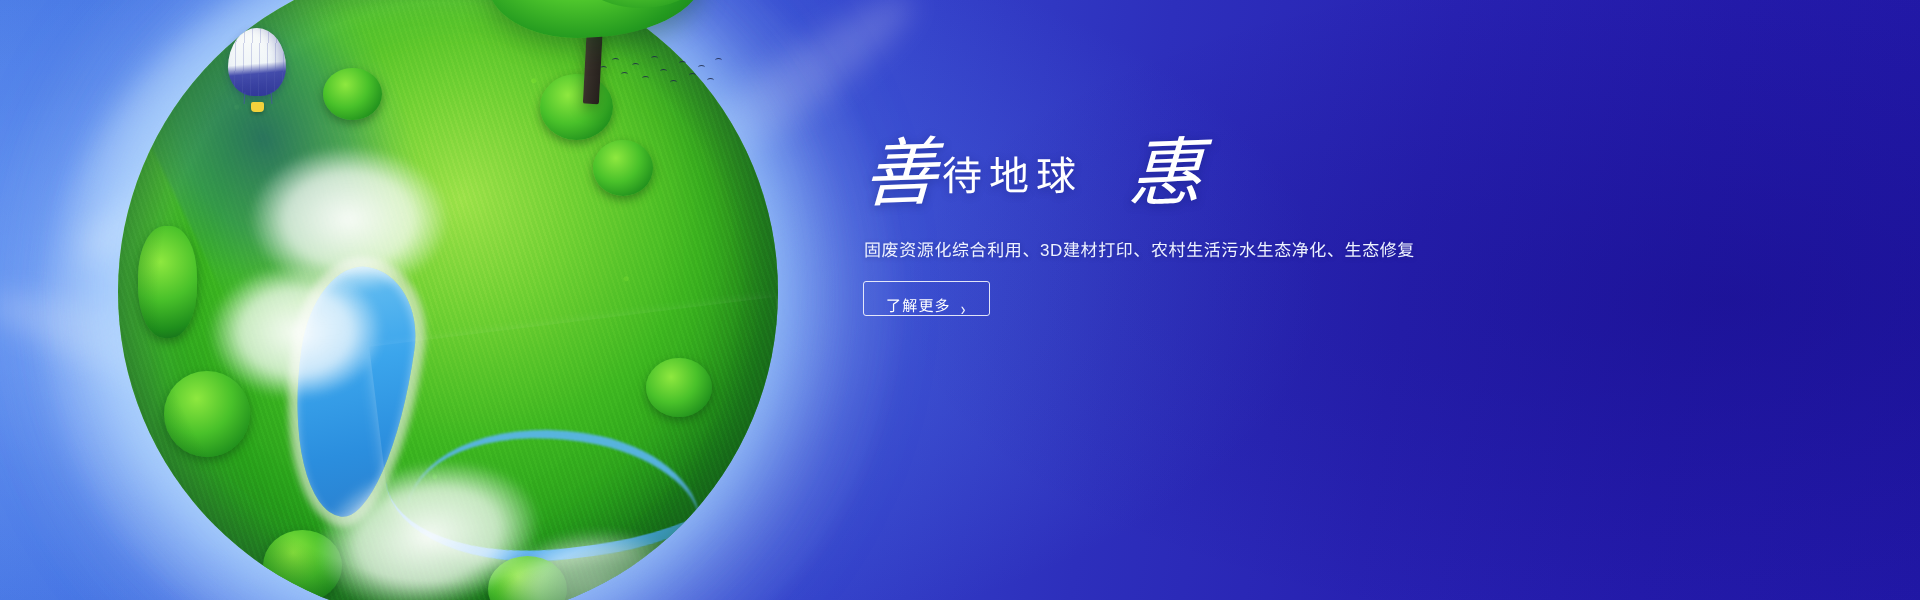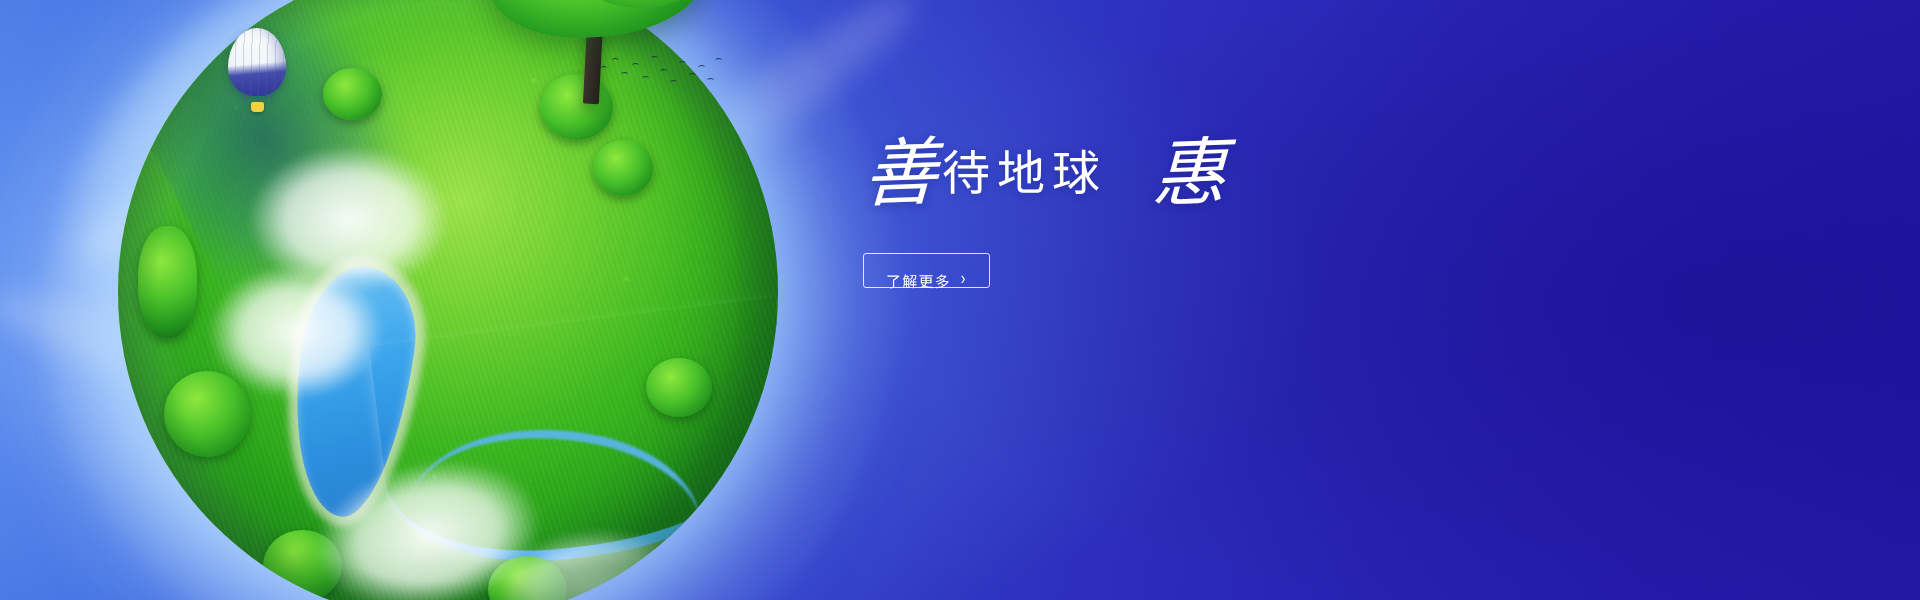--- a/index.html
+++ b/index.html
@@ -303,21 +303,21 @@
     font-weight: 400;
     font-style: italic;
     letter-spacing: 0;
     text-shadow: 0 2px 10px rgba(10,20,90,0.35);
     transform: skewX(-4deg) rotate(-2deg);
     transform-origin: bottom left;
     margin-right: 6px;
   }
   .hl-rest {
     font-family: "Liberation Serif", "DejaVu Serif", serif;
-    font-size: 48px;
+    font-size: 40px;
     line-height: 1;
     font-weight: 400;
     letter-spacing: 7px;
     position: relative;
     top: -10px;
     text-shadow: 0 2px 8px rgba(10,20,90,0.30);
   }
 
   .subtitle {
     color: #ffffff;
@@ -335,26 +335,26 @@
     font-size: 17px;
     line-height: 1.3;
     letter-spacing: 0.6px;
     margin: 16px 0 0 2px;
     white-space: nowrap;
     text-shadow: 0 1px 5px rgba(10,20,90,0.32);
   }
 
   .cta {
     display: inline-flex;
-    align-items: flex-start;
+    align-items: flex-end;
     justify-content: center;
     gap: 10px;
     margin-top: 19px;
     margin-left: 1px;
-    padding: 16px 22px;
+    padding: 0 22px;
     height: 35px;
     min-width: 116px;
     box-sizing: border-box;
     border: 1px solid rgba(255,255,255,0.85);
     border-radius: 3px;
     background: transparent;
     color: #ffffff;
     font-size: 15px;
     letter-spacing: 1.2px;
     cursor: pointer;
@@ -448,20 +448,21 @@
       <span class="hl-group">
         <span class="hl-brush">善</span>
         <span class="hl-rest">待地球</span>
       </span>
       <span class="hl-group">
         <span class="hl-brush">惠</span>
       </span>
     </h1>
 
 
+    <div class="description">固废资源化综合利用、3D建材打印、农村生活污水生态净化、生态修复</div>
 
     <button class="cta" type="button">
       <span>了解更多</span>
       <span class="chev">›</span>
     </button>
 
   </div>
 </div>
 
 </body></html>

